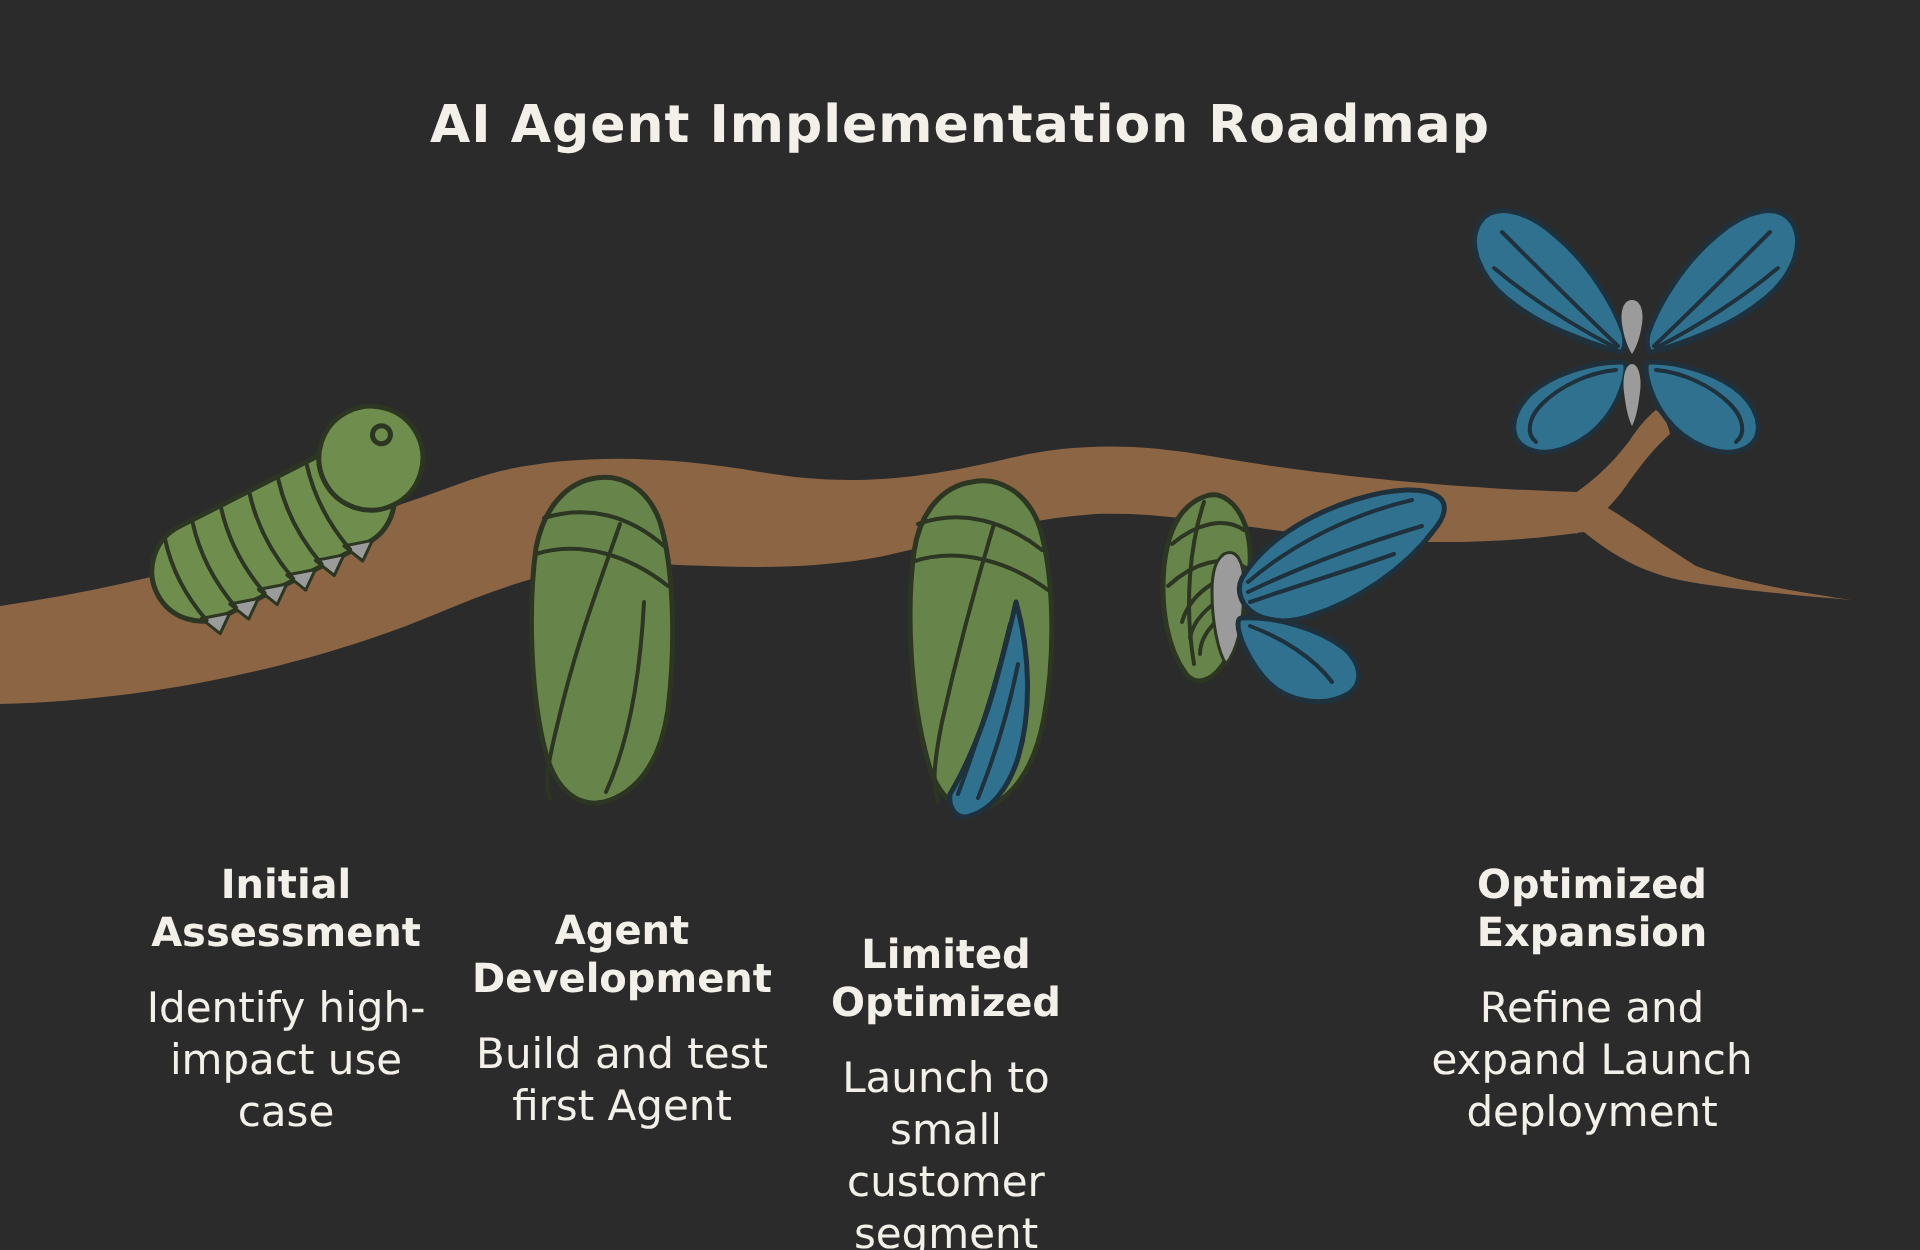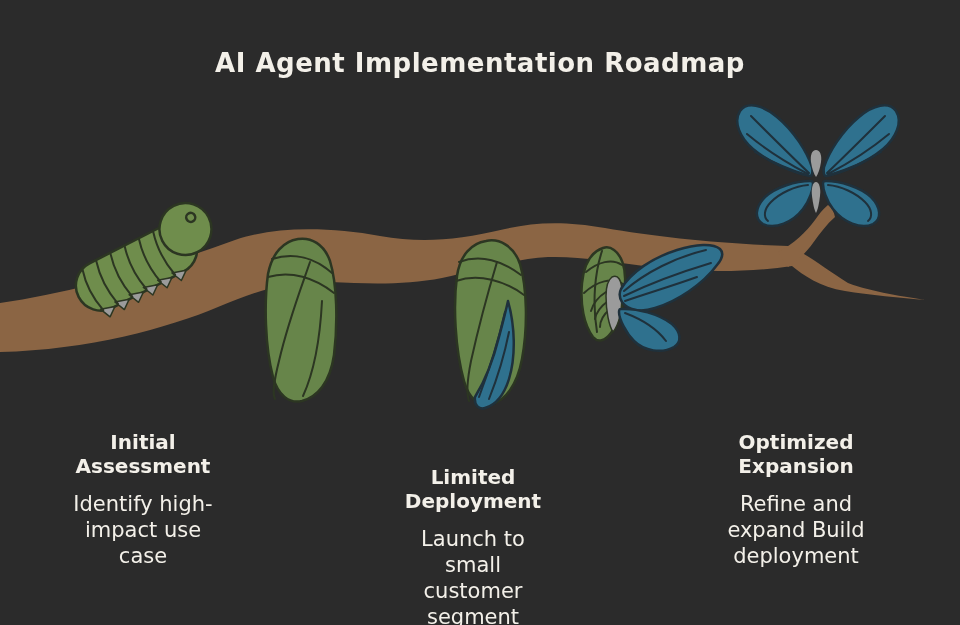--- a/index.html
+++ b/index.html
@@ -212,30 +212,36 @@
   <div class="main-title">AI Agent Implementation Roadmap</div>
 
   <div class="stages">
       <div class="stage stage-1">
         <div class="stage-title">Initial
 Assessment</div>
         <div class="stage-desc">Identify high-
 impact use
 case</div>
       </div>
+      <div class="stage stage-2">
+        <div class="stage-title">Agent
+Development</div>
+        <div class="stage-desc">Build and test
+first Agent</div>
+      </div>
       <div class="stage stage-3">
         <div class="stage-title">Limited
-Deployment</div>
+Optimized</div>
         <div class="stage-desc">Launch to
 small
 customer
 segment</div>
       </div>
       <div class="stage stage-5">
         <div class="stage-title">Optimized
 Expansion</div>
         <div class="stage-desc">Refine and
-expand Build
+expand Launch
 deployment</div>
       </div>
     </div>
 
 </div>
 
 </body></html>

